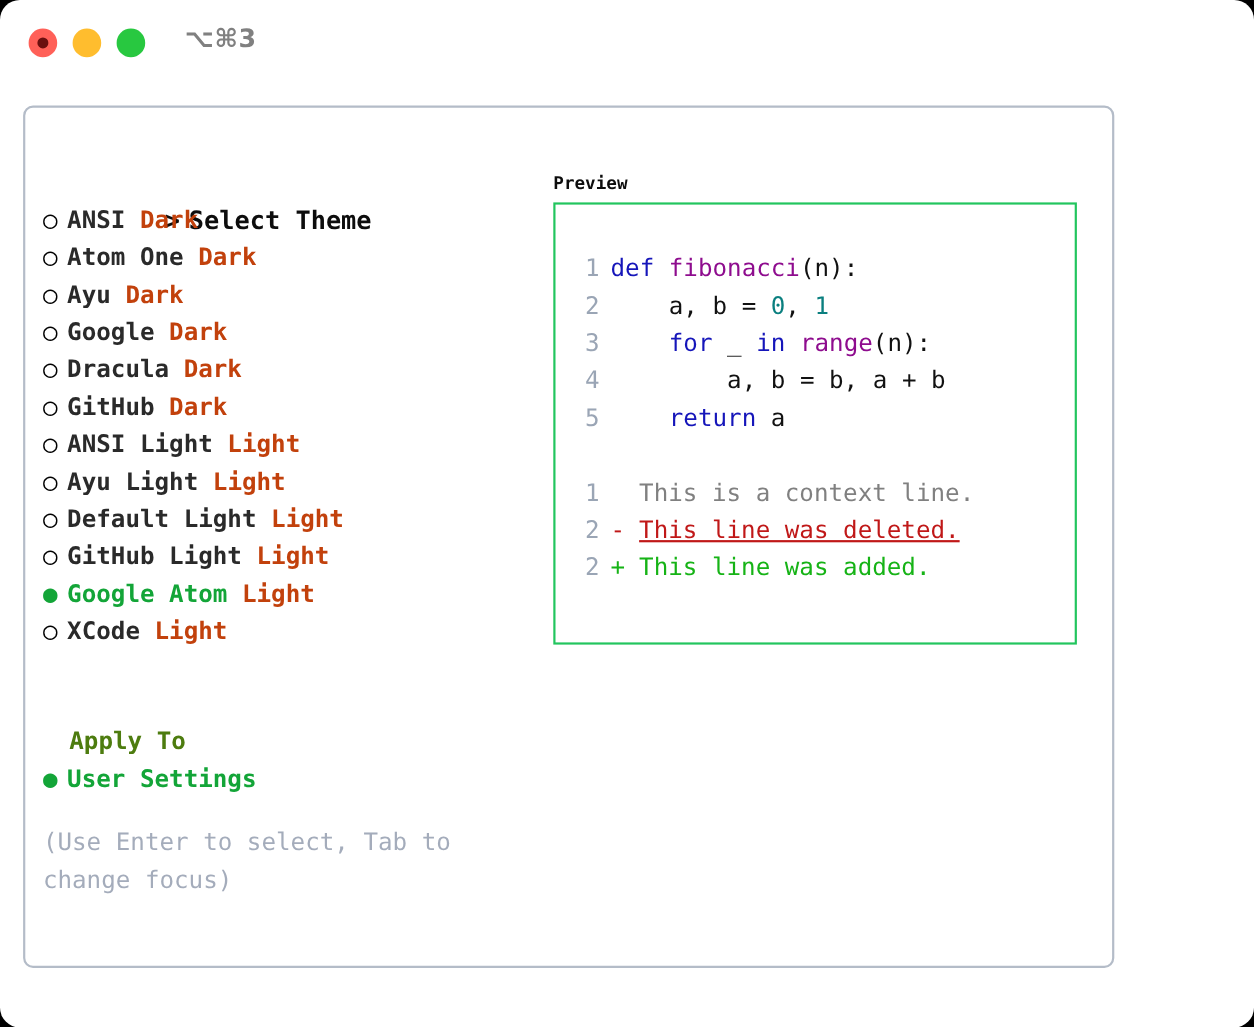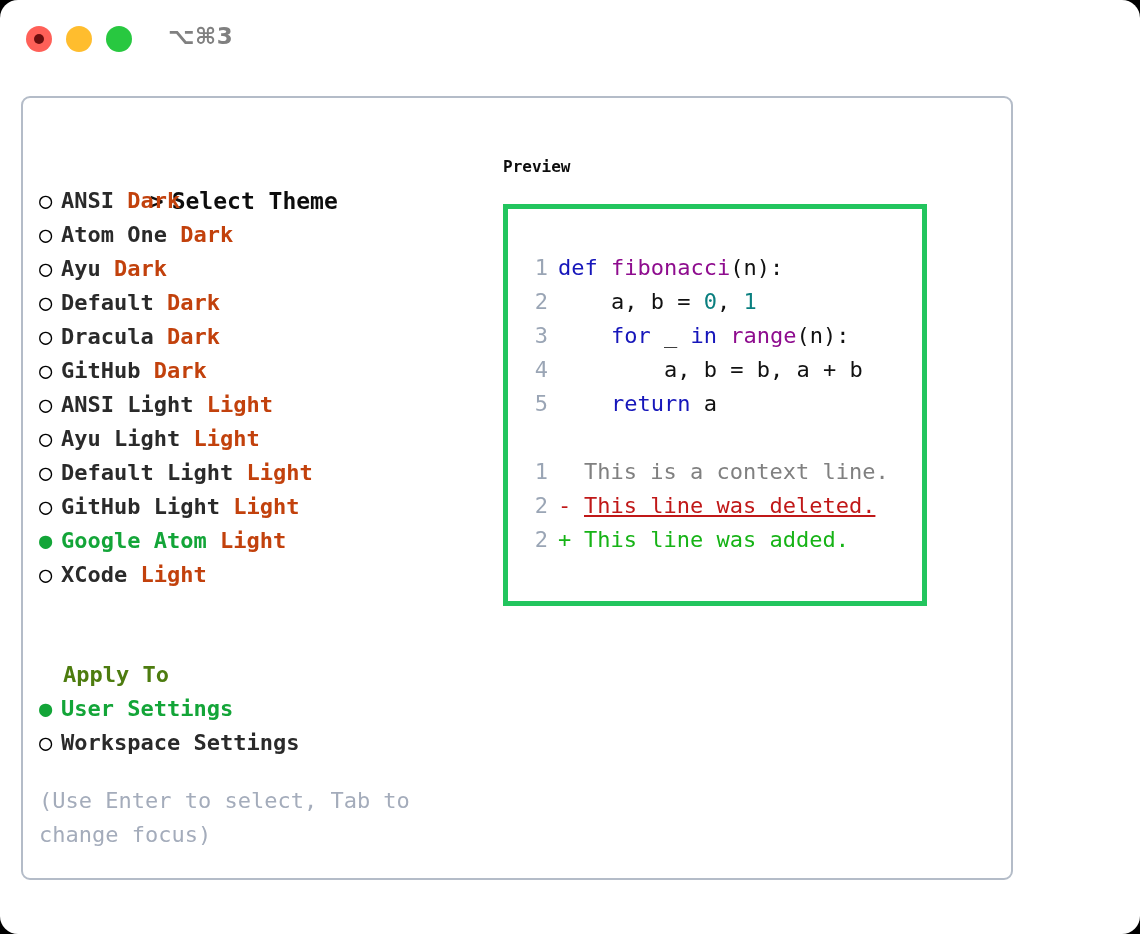--- a/index.html
+++ b/index.html
@@ -147,24 +147,23 @@
   }
 
   #preview-label {
     font-weight: 700;
     font-size: 16px;
     color: #0d0d0d;
     line-height: 34px;
   }
 
   #preview-box {
-    margin-top: 20px;
-    width: 424px;
+    width: 476px;
     height: 402px;
-    border: 5px solid #22c55e;
+    border: 2px solid #22c55e;
     box-sizing: border-box;
     background: #ffffff;
     position: relative;
   }
 
   #code-area {
     position: absolute;
     left: 14px;
     top: 42px;
     font-size: 22px;
@@ -217,38 +216,37 @@
     <div id="left-col">
 
       <div class="row" id="select-theme-header">
         <span class="caret">&gt;</span><span>Select Theme</span>
       </div>
 
       <div id="theme-rows">
           <div class="row theme-row"><span class="bullet">○</span><span class="name">ANSI</span><span class="variant"> Dark</span></div>
           <div class="row theme-row"><span class="bullet">○</span><span class="name">Atom One</span><span class="variant"> Dark</span></div>
           <div class="row theme-row"><span class="bullet">○</span><span class="name">Ayu</span><span class="variant"> Dark</span></div>
-          <div class="row theme-row"><span class="bullet">○</span><span class="name">Default</span><span class="variant"> Dark</span></div>
+          <div class="row theme-row"><span class="bullet">○</span><span class="name">Google</span><span class="variant"> Dark</span></div>
           <div class="row theme-row"><span class="bullet">○</span><span class="name">Dracula</span><span class="variant"> Dark</span></div>
           <div class="row theme-row"><span class="bullet">○</span><span class="name">GitHub</span><span class="variant"> Dark</span></div>
           <div class="row theme-row"><span class="bullet">○</span><span class="name">ANSI Light</span><span class="variant"> Light</span></div>
           <div class="row theme-row"><span class="bullet">○</span><span class="name">Ayu Light</span><span class="variant"> Light</span></div>
           <div class="row theme-row"><span class="bullet">○</span><span class="name">Default Light</span><span class="variant"> Light</span></div>
           <div class="row theme-row"><span class="bullet">○</span><span class="name">GitHub Light</span><span class="variant"> Light</span></div>
           <div class="row theme-row selected"><span class="bullet">●</span><span class="name">Google Atom</span><span class="variant"> Light</span></div>
           <div class="row theme-row"><span class="bullet">○</span><span class="name">XCode</span><span class="variant"> Light</span></div>
         </div>
 
       <div class="spacer-row"></div>
 
       <div class="row apply-header">Apply To</div>
 
       <div id="apply-rows">
           <div class="row apply-row selected"><span class="bullet">●</span><span class="name">User Settings</span></div>
-          <div class="row apply-row"><span class="bullet">○</span><span class="name">Workspace Settings</span></div>
         </div>
 
       <div id="hint">(Use Enter to select, Tab to change focus)</div>
     </div>
 
     <div id="right-col">
       <div id="preview-label">Preview</div>
 
       <div id="preview-box">
         <div id="code-area"><div class="cline"><span class="lnum">1</span><span class="tok-kw">def</span><span class="tok-pln"> </span><span class="tok-fn">fibonacci</span><span class="tok-pln">(n):</span></div><div class="cline"><span class="lnum">2</span><span class="tok-pln">    a, b = </span><span class="tok-num">0</span><span class="tok-pln">, </span><span class="tok-num">1</span></div><div class="cline"><span class="lnum">3</span><span class="tok-pln">    </span><span class="tok-kw">for</span><span class="tok-pln"> _ </span><span class="tok-kw">in</span><span class="tok-pln"> </span><span class="tok-fn">range</span><span class="tok-pln">(n):</span></div><div class="cline"><span class="lnum">4</span><span class="tok-pln">        a, b = b, a + b</span></div><div class="cline"><span class="lnum">5</span><span class="tok-pln">    </span><span class="tok-kw">return</span><span class="tok-pln"> a</span></div></div>

